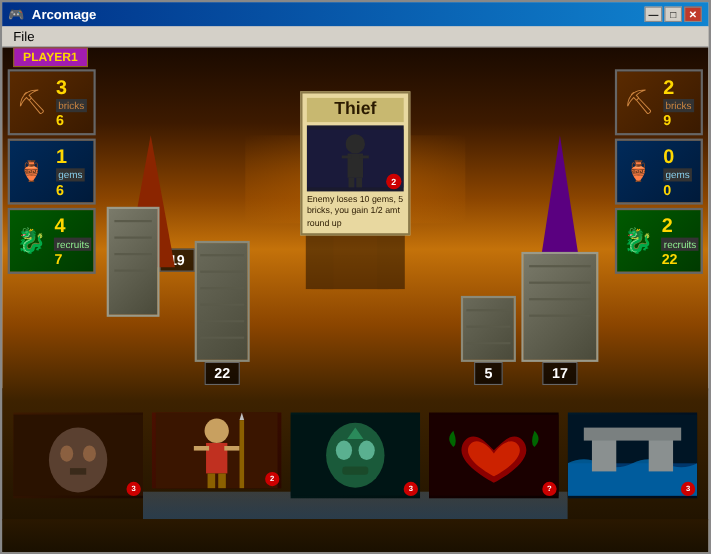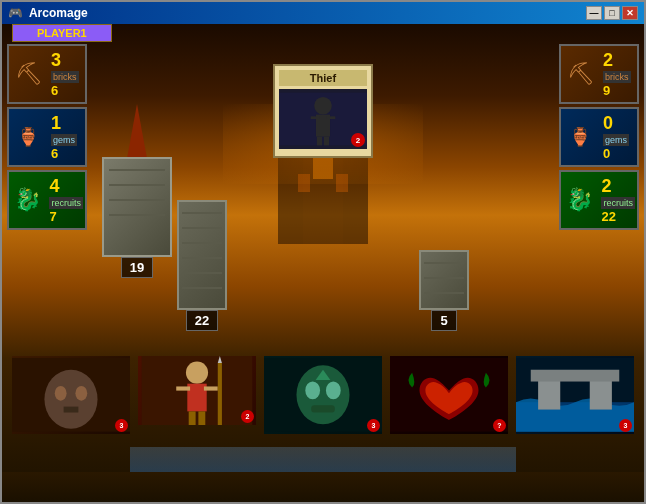--- a/index.html
+++ b/index.html
@@ -111,25 +111,25 @@
       position: relative;
       height: 310px;
       display: flex;
       align-items: flex-end;
     }
 
     
     .player-label {
       position: absolute;
       top: 0;
-      background: #8b5cf6;
+      background: #a21caf;
       color: #ffd700;
       font-size: 11px;
       font-weight: bold;
-      padding: 2px 24px;
+      padding: 2px 8px;
       border: 1px solid #8b6914;
     }
 
     #player1-label { left: 10px; }
     #computer-label { right: 10px; }
 
     
     .resource-panel {
       position: absolute;
       top: 20px;
@@ -225,21 +225,21 @@
       transform: translateX(-50%);
       width: 100px;
       background: #e8d8a0;
       border: 2px solid #8b7a4a;
       padding: 4px;
       z-index: 10;
     }
 
     #active-card-title {
       text-align: center;
-      font-size: 11px;
+      font-size: 16px;
       font-weight: bold;
       color: #2a1a00;
       background: #c8b870;
       padding: 2px;
       margin-bottom: 3px;
     }
 
     #active-card-img {
       width: 100%;
       height: 60px;
@@ -375,20 +375,23 @@
       <span>🎮</span>
       <span>Arcomage</span>
     </div>
     <div id="title-controls">
       <div class="title-btn">—</div>
       <div class="title-btn">□</div>
       <div class="title-btn close">✕</div>
     </div>
   </div>
 
+  <div id="menu-bar">
+    <span>File</span>
+  </div>
 
   <div id="game-area">
 
     <div id="bg">
 
       <svg id="castle-bg" class="castle-svg" viewBox="0 0 180 200" xmlns="http://www.w3.org/2000/svg">
 
         <rect x="60" y="80" width="60" height="120" fill="#1a0a00"></rect>
         <rect x="50" y="100" width="80" height="100" fill="#1a0a00"></rect>
 
@@ -474,21 +477,21 @@
           <div class="resource-icon" style="color:#228b22;font-size:22px;">🐉</div>
           <div class="resource-info">
             <div class="resource-number">2</div>
             <div class="resource-type" style="color:#90ee90;">recruits</div>
             <div style="font-size:13px;color:#ffd700;font-weight:bold;">22</div>
           </div>
         </div>
       </div>
 
       <div id="player1-tower" class="tower-container">
-        <div style="position:relative;width:80px;height:230px;display:flex;flex-direction:column;align-items:center;justify-content:center;">
+        <div style="position:relative;width:80px;height:230px;display:flex;flex-direction:row;align-items:center;justify-content:space-between;">
 
           <div style="position:absolute;top:0;left:50%;transform:translateX(-50%);">
             <div style="width:0;height:0;border-left:22px solid transparent;border-right:22px solid transparent;border-bottom:120px solid #8b2500;"></div>
           </div>
 
           <div style="width:70px;height:100px;background:linear-gradient(135deg,#7a7a6a,#4a4a3a);border:2px solid #9a9a8a;position:relative;z-index:1;">
 
             <div style="position:absolute;top:10px;left:5px;right:5px;height:2px;background:#5a5a4a;"></div>
             <div style="position:absolute;top:25px;left:5px;right:5px;height:2px;background:#5a5a4a;"></div>
             <div style="position:absolute;top:40px;left:5px;right:5px;height:2px;background:#5a5a4a;"></div>
@@ -512,37 +515,52 @@
 
       <div id="computer-wall" class="wall-container" style="right:175px;">
         <div style="width:50px;height:60px;background:linear-gradient(135deg,#6a6a5a,#4a4a3a);border:2px solid #8a8a7a;position:relative;">
           <div style="position:absolute;top:10px;left:3px;right:3px;height:2px;background:#5a5a4a;"></div>
           <div style="position:absolute;top:25px;left:3px;right:3px;height:2px;background:#5a5a4a;"></div>
           <div style="position:absolute;top:40px;left:3px;right:3px;height:2px;background:#5a5a4a;"></div>
         </div>
         <div class="tower-number">5</div>
       </div>
 
+      <div id="computer-tower" class="tower-container" style="right:95px;">
+        <div style="position:relative;width:80px;height:230px;display:flex;flex-direction:column;align-items:center;justify-content:flex-end;">
+          <div style="position:absolute;top:0;left:50%;transform:translateX(-50%);">
+            <div style="width:0;height:0;border-left:20px solid transparent;border-right:20px solid transparent;border-bottom:130px solid #5a0080;"></div>
+          </div>
+          <div style="width:70px;height:100px;background:linear-gradient(135deg,#7a7a6a,#4a4a3a);border:2px solid #9a9a8a;position:relative;z-index:1;">
+            <div style="position:absolute;top:10px;left:5px;right:5px;height:2px;background:#5a5a4a;"></div>
+            <div style="position:absolute;top:25px;left:5px;right:5px;height:2px;background:#5a5a4a;"></div>
+            <div style="position:absolute;top:40px;left:5px;right:5px;height:2px;background:#5a5a4a;"></div>
+            <div style="position:absolute;top:55px;left:5px;right:5px;height:2px;background:#5a5a4a;"></div>
+          </div>
+          <div class="tower-number">17</div>
+        </div>
+      </div>
 
       <div id="active-card">
         <div id="active-card-title">Thief</div>
         <div id="active-card-img">
           
           <svg width="100%" height="100%" viewBox="0 0 100 60" xmlns="http://www.w3.org/2000/svg">
             <rect width="100" height="60" fill="#1a1a3a"></rect>
 
             <ellipse cx="50" cy="15" rx="10" ry="10" fill="#2a2a2a"></ellipse>
             <rect x="42" y="25" width="16" height="25" fill="#2a2a2a"></rect>
             <rect x="36" y="27" width="10" height="3" fill="#2a2a2a"></rect>
             <rect x="54" y="27" width="10" height="3" fill="#2a2a2a"></rect>
             <rect x="43" y="50" width="6" height="10" fill="#2a2a2a"></rect>
             <rect x="51" y="50" width="6" height="10" fill="#2a2a2a"></rect>
           </svg>
           <div id="active-card-cost">2</div>
         </div>
+        <div id="active-card-text">Enemy loses 10 gems, 5 bricks, you gain 1/2 amt round up</div>
       </div>
     </div>
 
     <div id="card-row">
 
       <div class="hand-card">
         <div class="hand-card-title">Secret Room</div>
         <div class="hand-card-img" style="background:linear-gradient(135deg,#3d1a00,#1a0800);">
           <svg width="100%" height="100%" viewBox="0 0 80 50" xmlns="http://www.w3.org/2000/svg">
             <rect width="80" height="50" fill="#2a1200"></rect>

